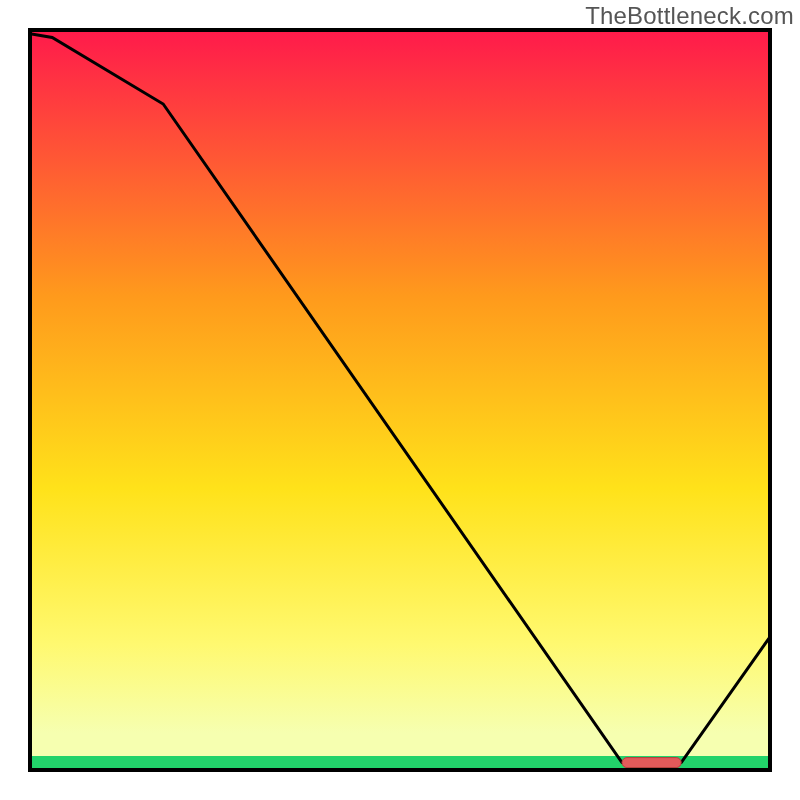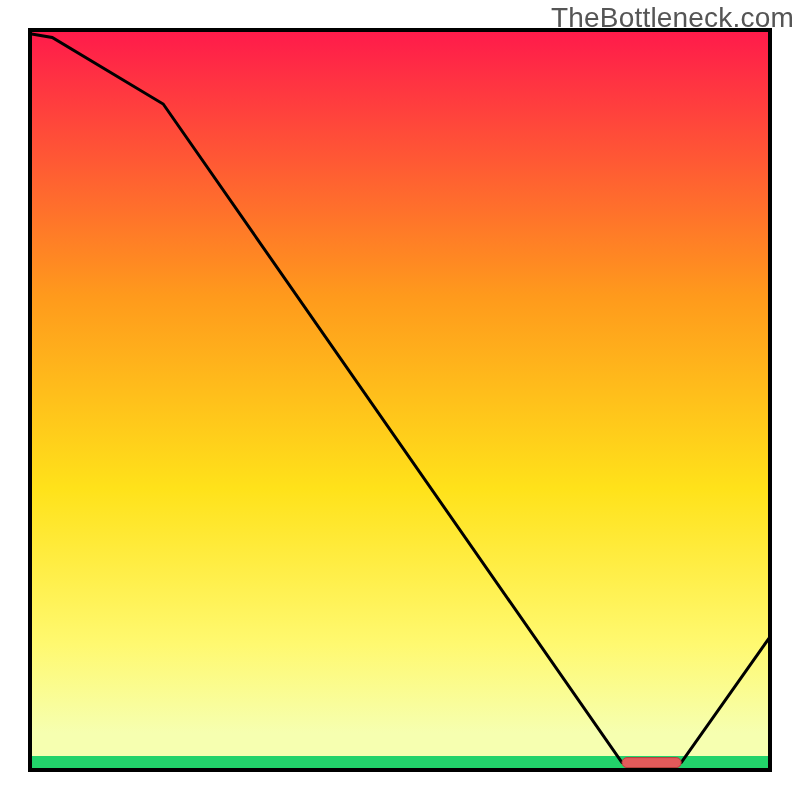--- a/index.html
+++ b/index.html
@@ -14,21 +14,21 @@
   .stage {
     position: relative;
     width: 800px;
     height: 800px;
   }
   .watermark {
     position: absolute;
     top: 2px;
     right: 6px;
     color: #555555;
-    font-size: 28px;
+    font-size: 24px;
     font-weight: 400;
     letter-spacing: 0.2px;
     font-family: Arial, Helvetica, sans-serif;
   }
   svg.chart {
     position: absolute;
     left: 0;
     top: 0;
     width: 800px;
     height: 800px;

